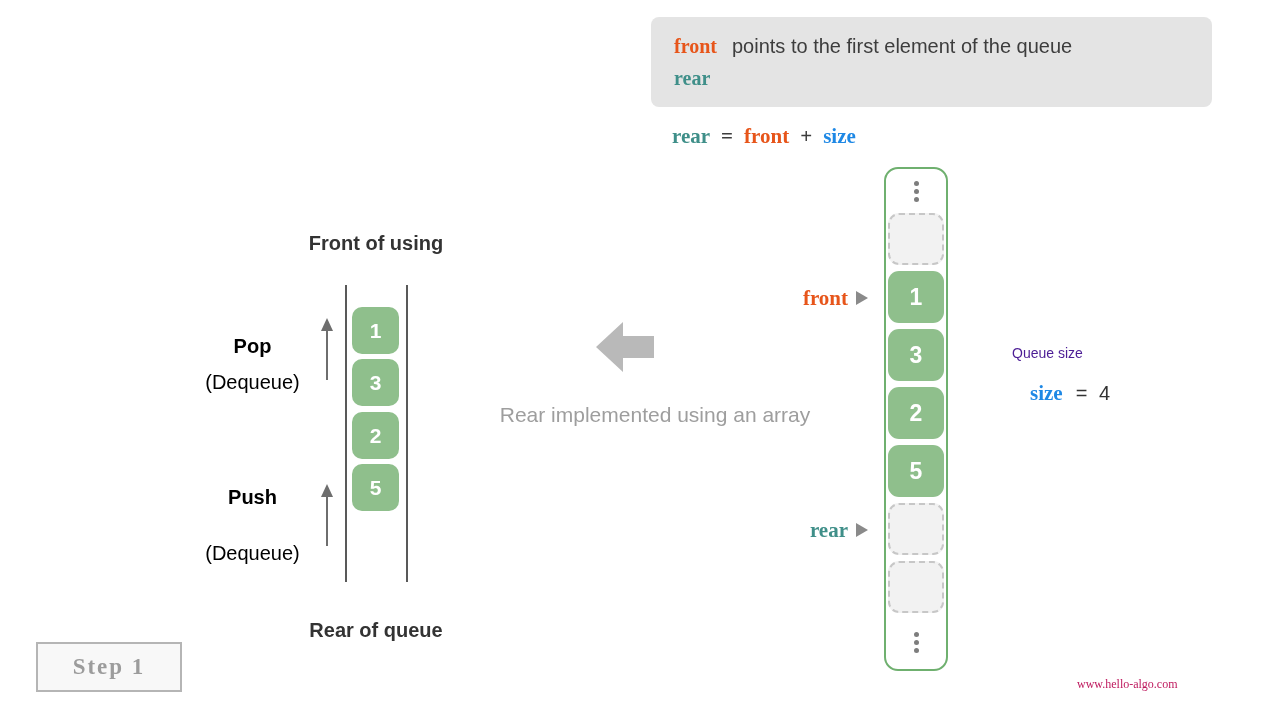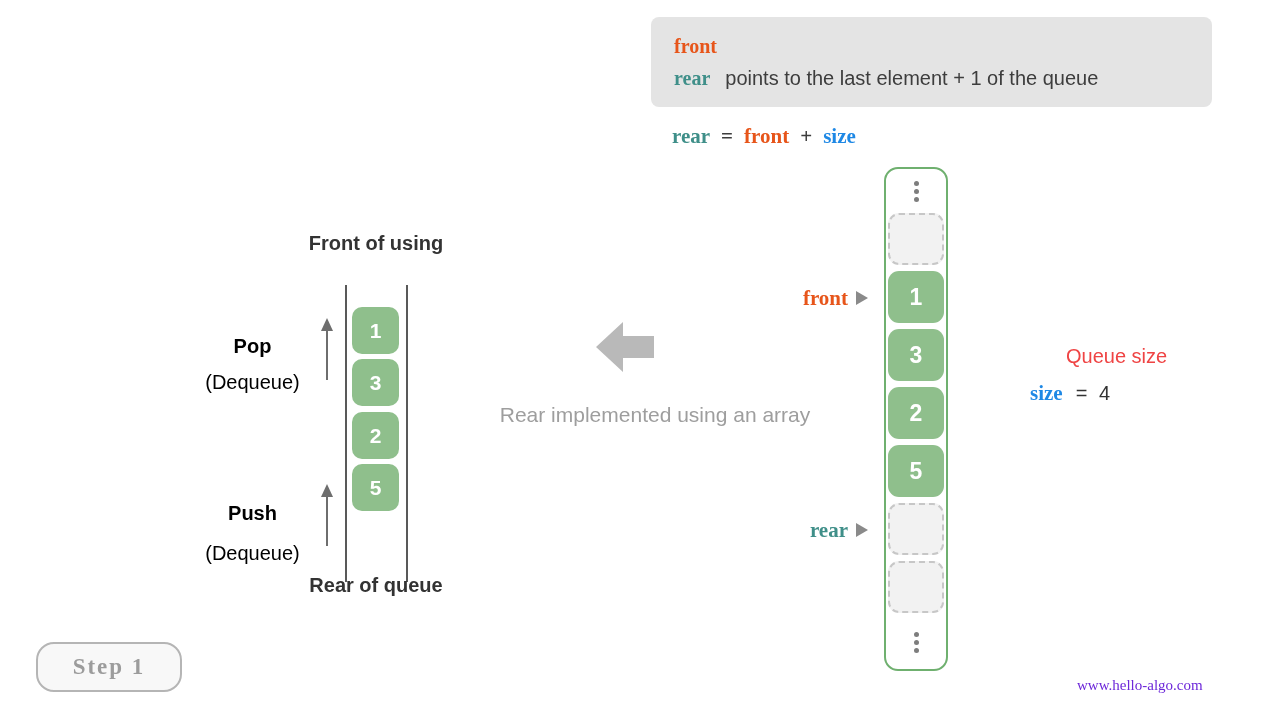--- a/index.html
+++ b/index.html
@@ -33,36 +33,36 @@
     left: 672px; top: 122px; height: 28px;
     display: flex; align-items: center; gap: 11px;
     font-weight: bold; font-size: 21px;
   }
   .f-dark { color: #3d3d3d; }
   .f-blue { color: #1e88e5; }
 
   
   .lbl-title { font-weight: bold; font-size: 20px; color: #333; text-align: center; }
   .front-of-queue { left: 285px; top: 232px; width: 182px; }
-  .rear-of-queue  { left: 285px; top: 574px; width: 182px; }
+  .rear-of-queue  { left: 285px; top: 619px; width: 182px; }
   .vline { width: 1.5px; background: #595959; top: 285px; height: 297px; }
   .vline-l { left: 345px; }
   .vline-r { left: 406px; }
   .lq-cell {
     left: 352px; width: 47px; height: 47px;
     background: #8fbf8c; border-radius: 10px;
     color: #fff; font-weight: bold; font-size: 21px;
     display: flex; align-items: center; justify-content: center;
   }
   .lq0 { top: 307px; } .lq1 { top: 359px; } .lq2 { top: 412px; } .lq3 { top: 464px; }
 
   .op-label { left: 175px; width: 155px; text-align: center; font-size: 20px; color: #000000; }
   .op-bold { font-weight: bold; }
   .pop-label  { top: 335px; } .pop-sub  { top: 371px; }
-  .push-label { top: 502px; } .push-sub { top: 542px; }
+  .push-label { top: 486px; } .push-sub { top: 542px; }
 
   .up-arrow { width: 14px; display: flex; flex-direction: column; align-items: center; }
   .up-arrow .head {
     width: 0; height: 0;
     border-left: 6px solid transparent; border-right: 6px solid transparent;
     border-bottom: 13px solid #6e6e6e;
   }
   .up-arrow .shaft { width: 2px; background: #6e6e6e; }
   .pop-arrow  { left: 320px; top: 318px; } .pop-arrow  .shaft { height: 49px; }
   .push-arrow { left: 320px; top: 484px; } .push-arrow .shaft { height: 49px; }
@@ -97,44 +97,44 @@
   }
   .pointer .tri {
     width: 0; height: 0;
     border-top: 7px solid transparent; border-bottom: 7px solid transparent;
     border-left: 12px solid #8a8a8a;
   }
   .front-pointer { top: 284px; color: #e7551a; }
   .rear-pointer  { top: 516px; color: #3f8f89; }
 
   
-  .qsize-title { left: 1066px; top: 345px; font-size: 20px; color: #ef4444; }
+  .qsize-title { left: 1012px; top: 345px; font-size: 14px; color: #4c1d95; }
   .qsize-row { left: 1030px; top: 381px; display: flex; align-items: center; gap: 13px; font-size: 20px; }
   .qsize-term { color: #1e88e5; font-weight: bold; font-size: 21px; }
   .qsize-val { color: #333; letter-spacing: 3px; }
 
   
   .step-badge {
     left: 36px; top: 642px; width: 146px; height: 50px;
-    background: #f8f8f8; border: 2px solid #b5b5b5; border-radius: 18px;
+    background: #f8f8f8; border: 2px solid #b5b5b5; border-radius: 0;
     display: flex; align-items: center; justify-content: center;
     font-weight: bold; font-size: 23px; color: #9c9c9c; letter-spacing: 2px;
   }
-  .watermark { left: 1077px; top: 677px; font-size: 15px; color: #6d28d9; }
+  .watermark { left: 1077px; top: 677px; font-size: 12px; color: #be185d; }
 </style>
 </head>
 <body>
 
 <div class="abs info-box">
   <div class="info-row">
     <span class="mono info-term term-front">front</span>
+    <span class="info-desc">points to the first element of the queue</span>
   </div>
   <div class="info-row">
     <span class="mono info-term term-rear">rear</span>
-    <span class="info-desc">points to the last element + 1 of the queue</span>
   </div>
 </div>
 
 <div class="abs formula mono">
   <span class="term-rear">rear</span>
   <span class="f-dark">=</span>
   <span class="term-front">front</span>
   <span class="f-dark">+</span>
   <span class="f-blue">size</span>
 </div>

